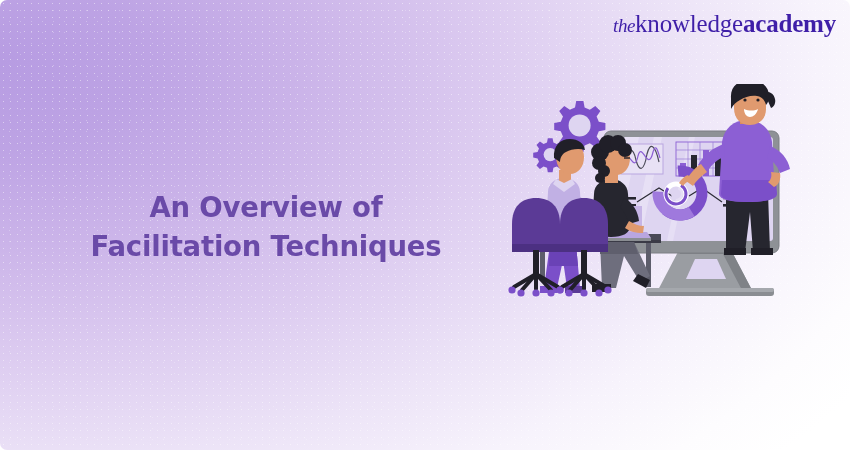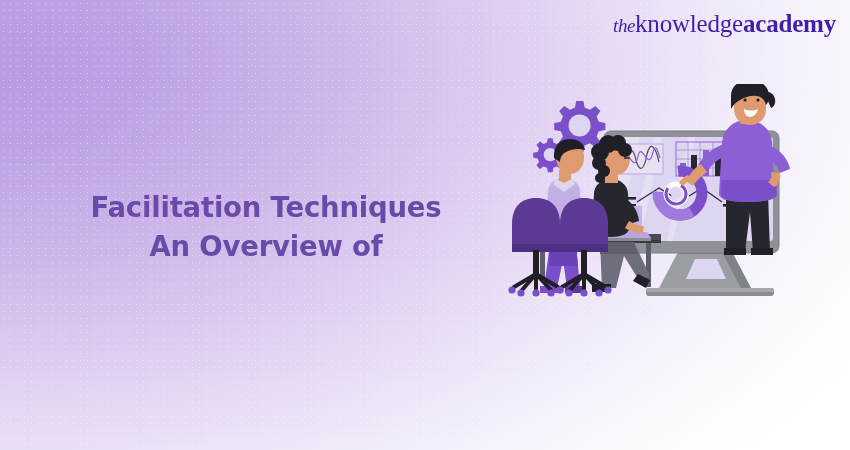--- a/index.html
+++ b/index.html
@@ -11,20 +11,21 @@
     font-family: "DejaVu Sans", sans-serif;
   }
   #banner {
     position: relative;
     width: 850px;
     height: 450px;
     overflow: hidden;
     
     background:
       radial-gradient(120% 135% at 0% 14%, #b79ce2 0%, #bda3e4 14%, #cbb4e9 30%, #dccbf0 48%, #ece3f7 66%, #f7f3fc 80%, #fdfcfe 92%, #ffffff 100%);
+    border-radius: 7px;
   }
   
   #texture {
     position: absolute;
     inset: 0;
     background-image:
       radial-gradient(rgba(255,255,255,0.55) 0.9px, transparent 1px),
       radial-gradient(rgba(255,255,255,0.32) 0.8px, transparent 1px);
     background-size: 7px 7px, 11px 11px;
     background-position: 0 0, 4px 5px;
@@ -81,22 +82,22 @@
 <body>
 
 <div id="banner">
   <div id="texture"></div>
 
   <div id="logo">
     <span class="lg-the">the</span><span class="lg-knowledge">knowledge</span><span class="lg-academy">academy</span>
   </div>
 
   <h1 id="headline">
+    <span class="hl-line">An Overview of</span>
     <span class="hl-line">Facilitation Techniques</span>
-    <span class="hl-line">An Overview of</span>
   </h1>
 
   <div id="illustration">
     <svg width="320" height="230" viewBox="0 0 320 230" xmlns="http://www.w3.org/2000/svg">
 
       <g>
         <path fill="#7b4fc9" d="M79 23.5l1.2-6.6 7.2 0 1.2 6.6 5.2 2.2 5.5-3.8 5.1 5.1-3.8 5.5 2.2 5.2 6.6 1.2 0 7.2-6.6 1.2-2.2 5.2 3.8 5.5-5.1 5.1-5.5-3.8-5.2 2.2-1.2 6.6-7.2 0-1.2-6.6-5.2-2.2-5.5 3.8-5.1-5.1 3.8-5.5-2.2-5.2-6.6-1.2 0-7.2 6.6-1.2 2.2-5.2-3.8-5.5 5.1-5.1 5.5 3.8z"></path>
         <circle cx="83.6" cy="41.4" r="11" fill="#ded5f1"></circle>
       </g>
       <g>

